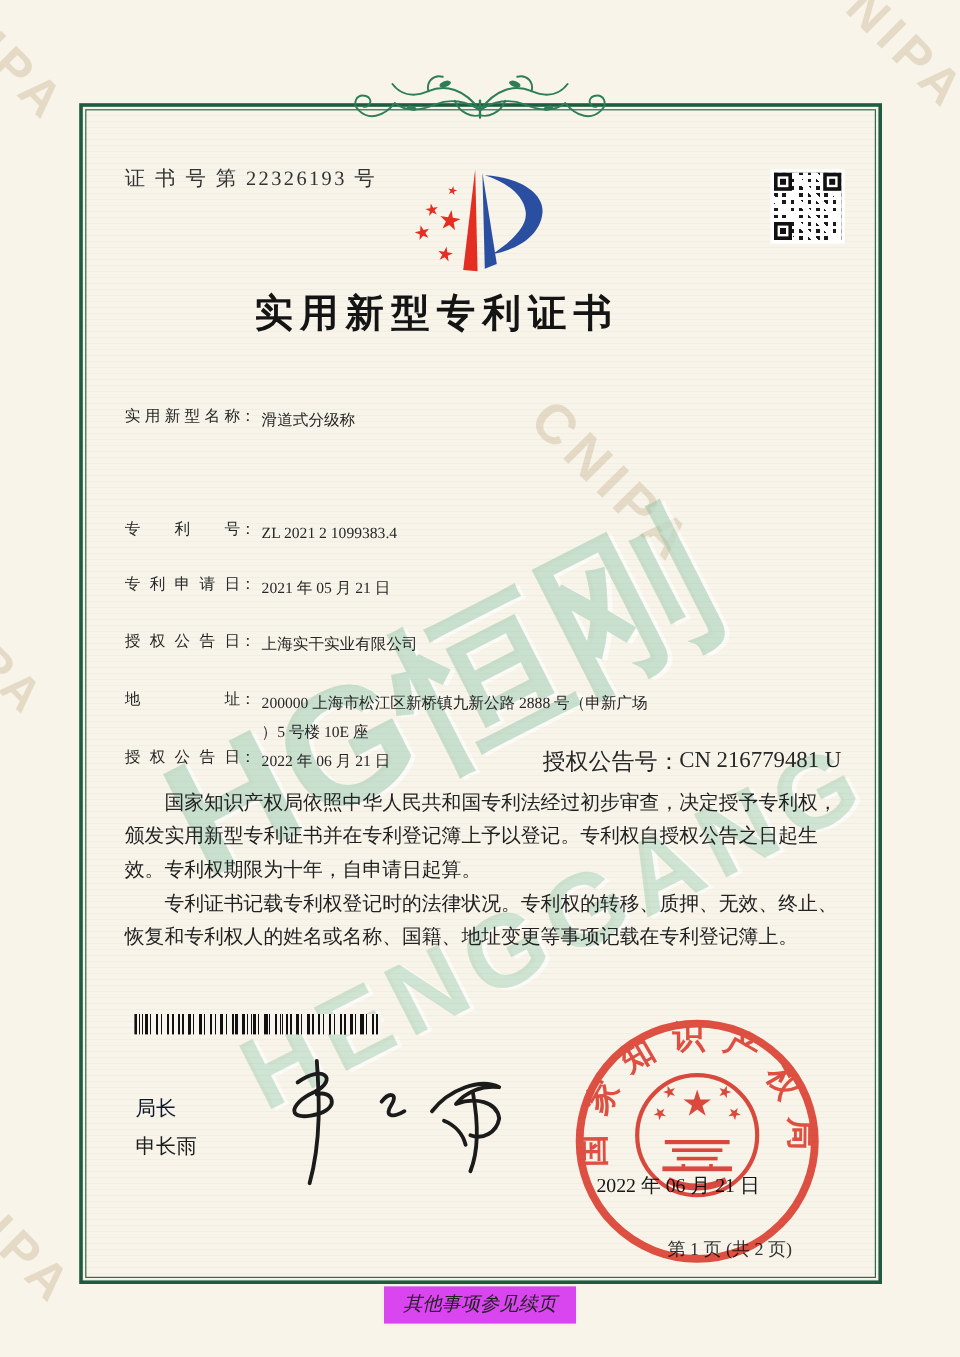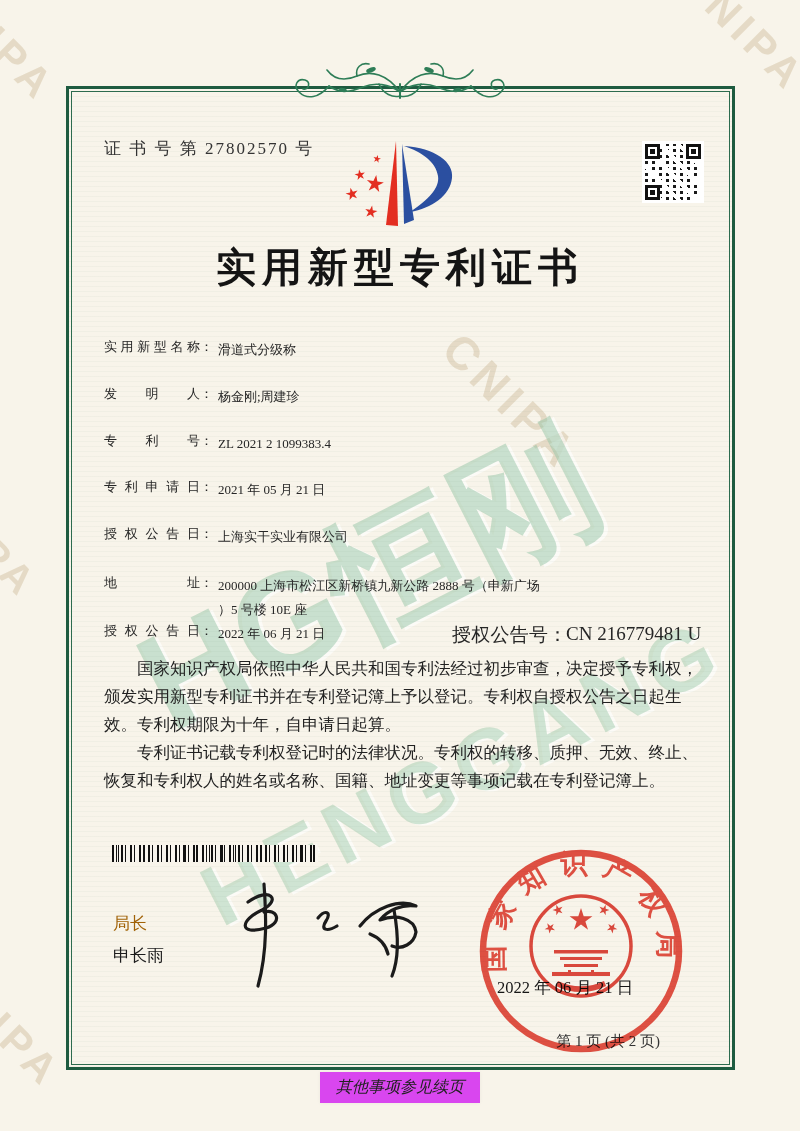--- a/index.html
+++ b/index.html
@@ -41,43 +41,43 @@
       repeating-linear-gradient(45deg,transparent 0 9px,#fff 9px 13px),
       repeating-linear-gradient(90deg,#1a1a1a 0 3px,#fff 3px 7px),
       repeating-linear-gradient(0deg,#1a1a1a 0 3px,#fff 3px 6px);
     background-blend-mode:normal,lighten,normal;}
   .qr .f{position:absolute;width:15px;height:15px;border:3px solid #111;background:#fff;box-sizing:border-box;}
   .qr .f::after{content:'';position:absolute;inset:2px;background:#111;}
   .f1{left:3px;top:3px;} .f2{right:3px;top:3px;} .f3{left:3px;bottom:3px;}
 
   .logo{position:absolute;left:340px;top:130px;}
 
-  .title{position:absolute;left:0;top:240px;width:800px;text-align:center;
-         font-size:40px;font-weight:bold;color:#141414;letter-spacing:6px;}
+  .title{position:absolute;left:0;top:240px;width:728px;text-align:center;
+         font-size:32px;font-weight:bold;color:#141414;letter-spacing:6px;}
 
   
   .field{position:absolute;left:104px;font-size:13px;color:#262626;white-space:nowrap;}
   .flabel{display:inline-block;width:96px;text-align:justify;text-align-last:justify;}
   .fcolon{display:inline-block;width:18px;}
   .fvalue{display:inline-block;vertical-align:top;white-space:normal;max-width:482px;line-height:24px;}
   .field2{position:absolute;left:452px;font-size:19px;color:#262626;white-space:nowrap;}
 
   
   .paras{position:absolute;left:104px;top:655px;width:594px;font-size:16.5px;line-height:28px;
          color:#222;}
   .paras p{margin:0;text-indent:2em;}
 
   
   .barcode{position:absolute;left:112px;top:845px;width:206px;height:17px;
     background:
       repeating-linear-gradient(90deg,transparent 0 6px,#111 6px 7px,transparent 7px 13px),
       repeating-linear-gradient(90deg,#111 0 2px,#f8f5ee 2px 4px,#111 4px 5px,#f8f5ee 5px 9px);}
 
   
-  .officer-title{position:absolute;left:113px;top:912px;font-size:17px;color:#a16207;
+  .officer-title{position:absolute;left:113px;top:912px;font-size:17px;color:#0f172a;
                  font-family:Liberation Mono, monospace;}
   .officer-name{position:absolute;left:113px;top:944px;font-size:17px;color:#1c1c1c;
                 font-family:Liberation Sans, sans-serif;}
   .signature{position:absolute;left:214px;top:878px;z-index:4;}
 
   
   .seal-date{position:absolute;left:497px;top:977px;font-size:16.5px;color:#161616;z-index:4;}
   .seal{position:absolute;left:476px;top:846px;z-index:5;opacity:.88;mix-blend-mode:multiply;}
 
   
@@ -116,21 +116,21 @@
         <path d="M117 24 L117 38" stroke-width="2"></path>
       </g>
       <g fill="#2e7d57">
         <ellipse cx="88" cy="10" rx="5" ry="2.4" transform="rotate(-20 88 10)"></ellipse>
         <ellipse cx="146" cy="10" rx="5" ry="2.4" transform="rotate(20 146 10)"></ellipse>
         <ellipse cx="60" cy="30" rx="4" ry="2" transform="rotate(15 60 30)"></ellipse>
         <ellipse cx="174" cy="30" rx="4" ry="2" transform="rotate(-15 174 30)"></ellipse>
       </g>
     </svg>
 
-    <div class="certno">证 书 号 第 27802570 号</div>
+    <div class="certno">证 书 号 第 22326193 号</div>
 
     <div class="qr">
       <div class="qr-inner"></div>
       <span class="f f1"></span>
       <span class="f f2"></span>
       <span class="f f3"></span>
     </div>
 
     <svg class="logo" width="126" height="104" viewBox="0 0 126 104">
       <defs>
@@ -147,23 +147,20 @@
       <g fill="#2b4fa0">
         <polygon points="62,14 64,94 74,90"></polygon>
         <path d="M64 16 C95 18 114 32 112 48 C110 66 92 78 70 82 C88 70 100 58 98 46 C96 32 82 22 64 16 Z"></path>
       </g>
     </svg>
 
     <div class="title">实用新型专利证书</div>
 
     <div class="field" style="top:338px">
       <span class="flabel">实用新型名称</span><span class="fcolon">：</span><span class="fvalue">滑道式分级称</span>
-    </div>
-    <div class="field" style="top:385px">
-      <span class="flabel">发明人</span><span class="fcolon">：</span><span class="fvalue">杨金刚;周建珍</span>
     </div>
     <div class="field" style="top:432px">
       <span class="flabel">专利号</span><span class="fcolon">：</span><span class="fvalue">ZL 2021 2 1099383.4</span>
     </div>
     <div class="field" style="top:478px">
       <span class="flabel">专利申请日</span><span class="fcolon">：</span><span class="fvalue">2021 年 05 月 21 日</span>
     </div>
     <div class="field" style="top:525px">
       <span class="flabel">授权公告日</span><span class="fcolon">：</span><span class="fvalue">上海实干实业有限公司</span>
     </div>

